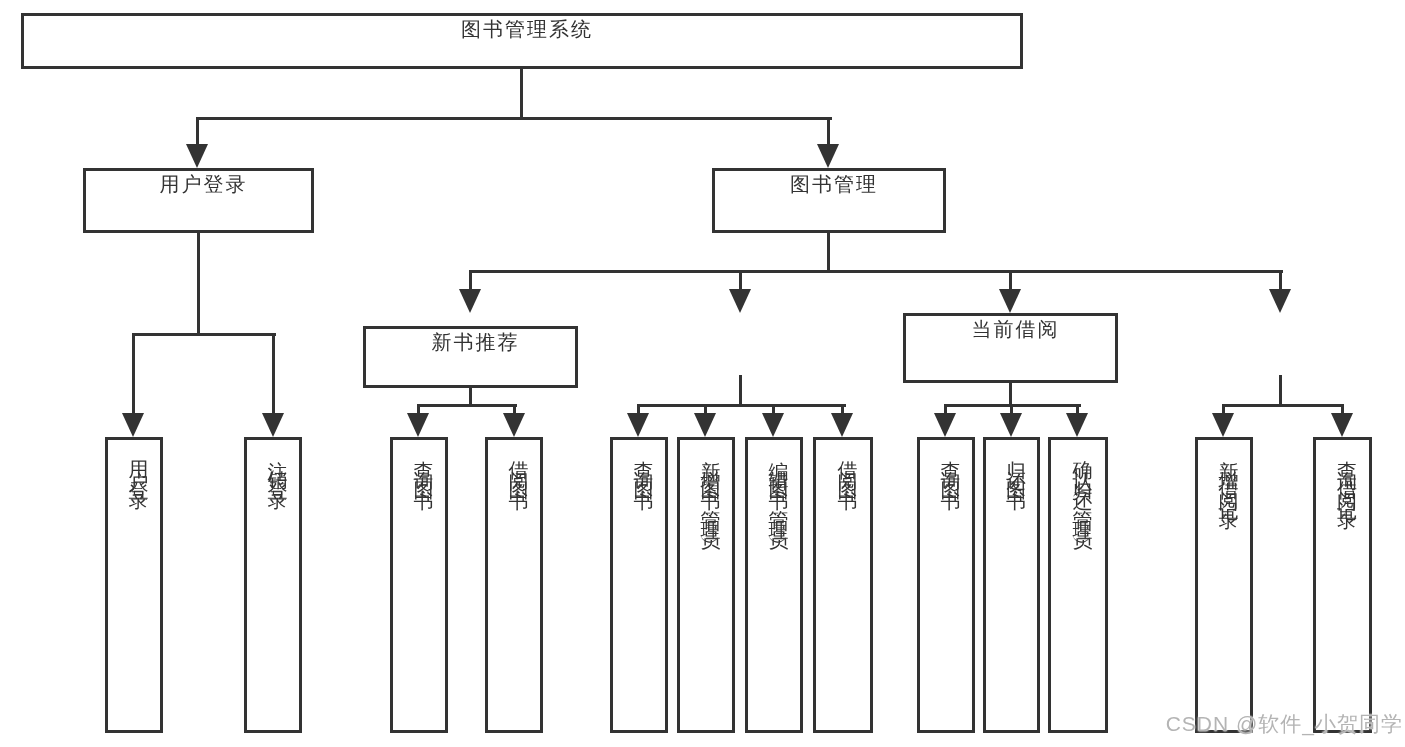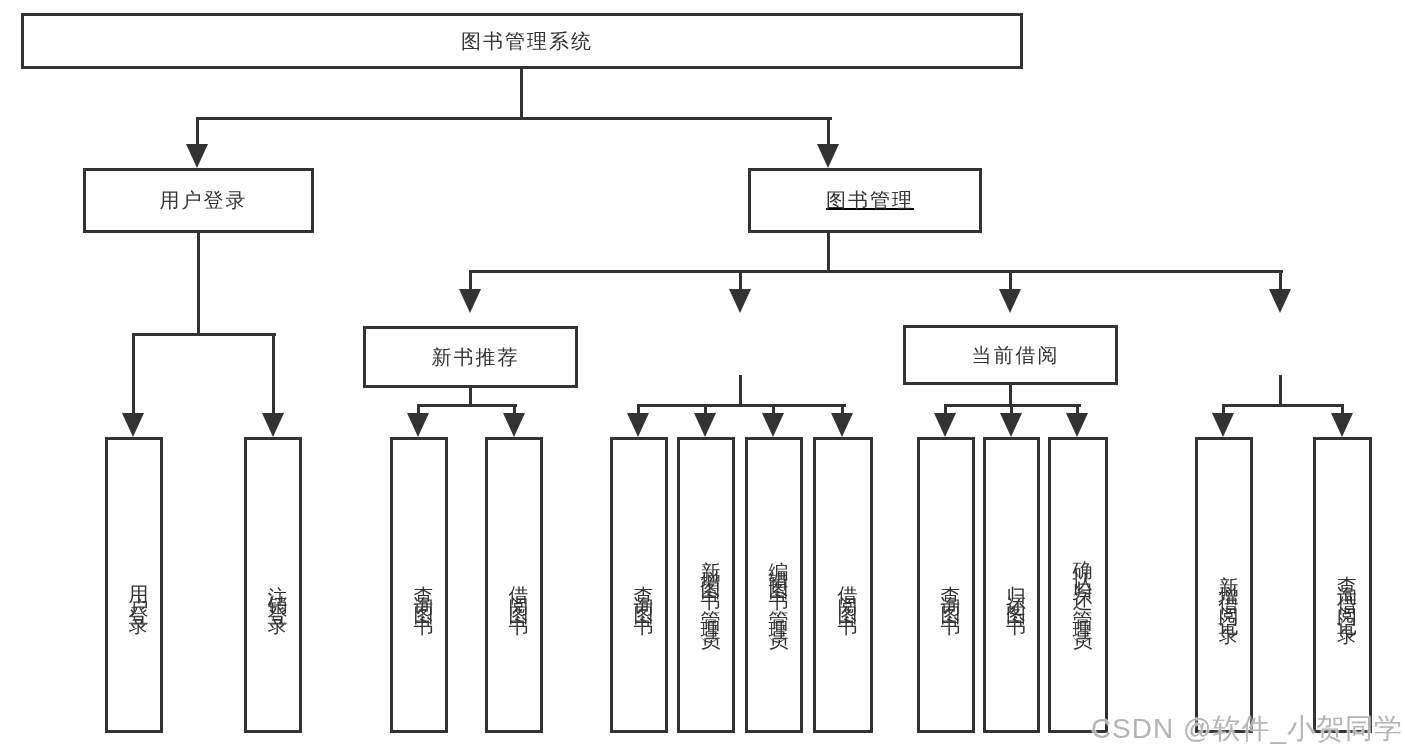--- a/index.html
+++ b/index.html
@@ -9,21 +9,20 @@
     background:#ffffff;
     font-family:"Liberation Sans",sans-serif;
     overflow:hidden;
   }
   .box{
     position:absolute;
     box-sizing:border-box;
     background:#ffffff;
     border:3px solid #333333;
     display:flex;
-    align-items:center;
     justify-content:center;
     z-index:2;
     padding-left:10px;
   }
   .hlabel{
     font-size:20px;
     color:#333333;
     letter-spacing:2px;
     white-space:nowrap;
   }
@@ -47,21 +46,21 @@
     width:0;height:0;
     border-left:11px solid transparent;
     border-right:11px solid transparent;
     border-top:24px solid #333333;
     z-index:1;
   }
   .watermark{
     position:absolute;
     right:2px;
     top:710px;
-    font-size:28px;
+    font-size:21px;
     letter-spacing:1px;
     color:#b4b4b4;
     text-shadow:0 0 2px #ffffff,0 0 2px #ffffff;
     z-index:3;
     white-space:nowrap;
   }
 </style>
 </head>
 <body>
 
@@ -126,28 +125,28 @@
   <div class="arrow" style="left:1212px;top:413px;"></div>
   <div class="arrow" style="left:1331px;top:413px;"></div>
 
   <div class="box" style="left:21px;top:13px;width:1002px;height:56px;">
     <span class="hlabel">图书管理系统</span>
   </div>
 
   <div class="box" style="left:83px;top:168px;width:231px;height:65px;">
     <span class="hlabel">用户登录</span>
   </div>
-  <div class="box" style="left:748px;top:168px;width:234px;height:65px;text-decoration:underline;">
+  <div class="box" style="left:712px;top:168px;width:234px;height:65px;">
     <span class="hlabel">图书管理</span>
   </div>
 
   <div class="box" style="left:363px;top:326px;width:215px;height:62px;">
     <span class="hlabel">新书推荐</span>
   </div>
-  <div class="box" style="left:903px;top:313px;width:215px;height:60px;margin-top:12px;">
+  <div class="box" style="left:903px;top:313px;width:215px;height:70px;">
     <span class="hlabel">当前借阅</span>
   </div>
 
   <div class="box" style="left:105px;top:437px;width:58px;height:296px;">
     <span class="vlabel">用户登录</span>
   </div>
   <div class="box" style="left:244px;top:437px;width:58px;height:296px;">
     <span class="vlabel">注销登录</span>
   </div>
 

